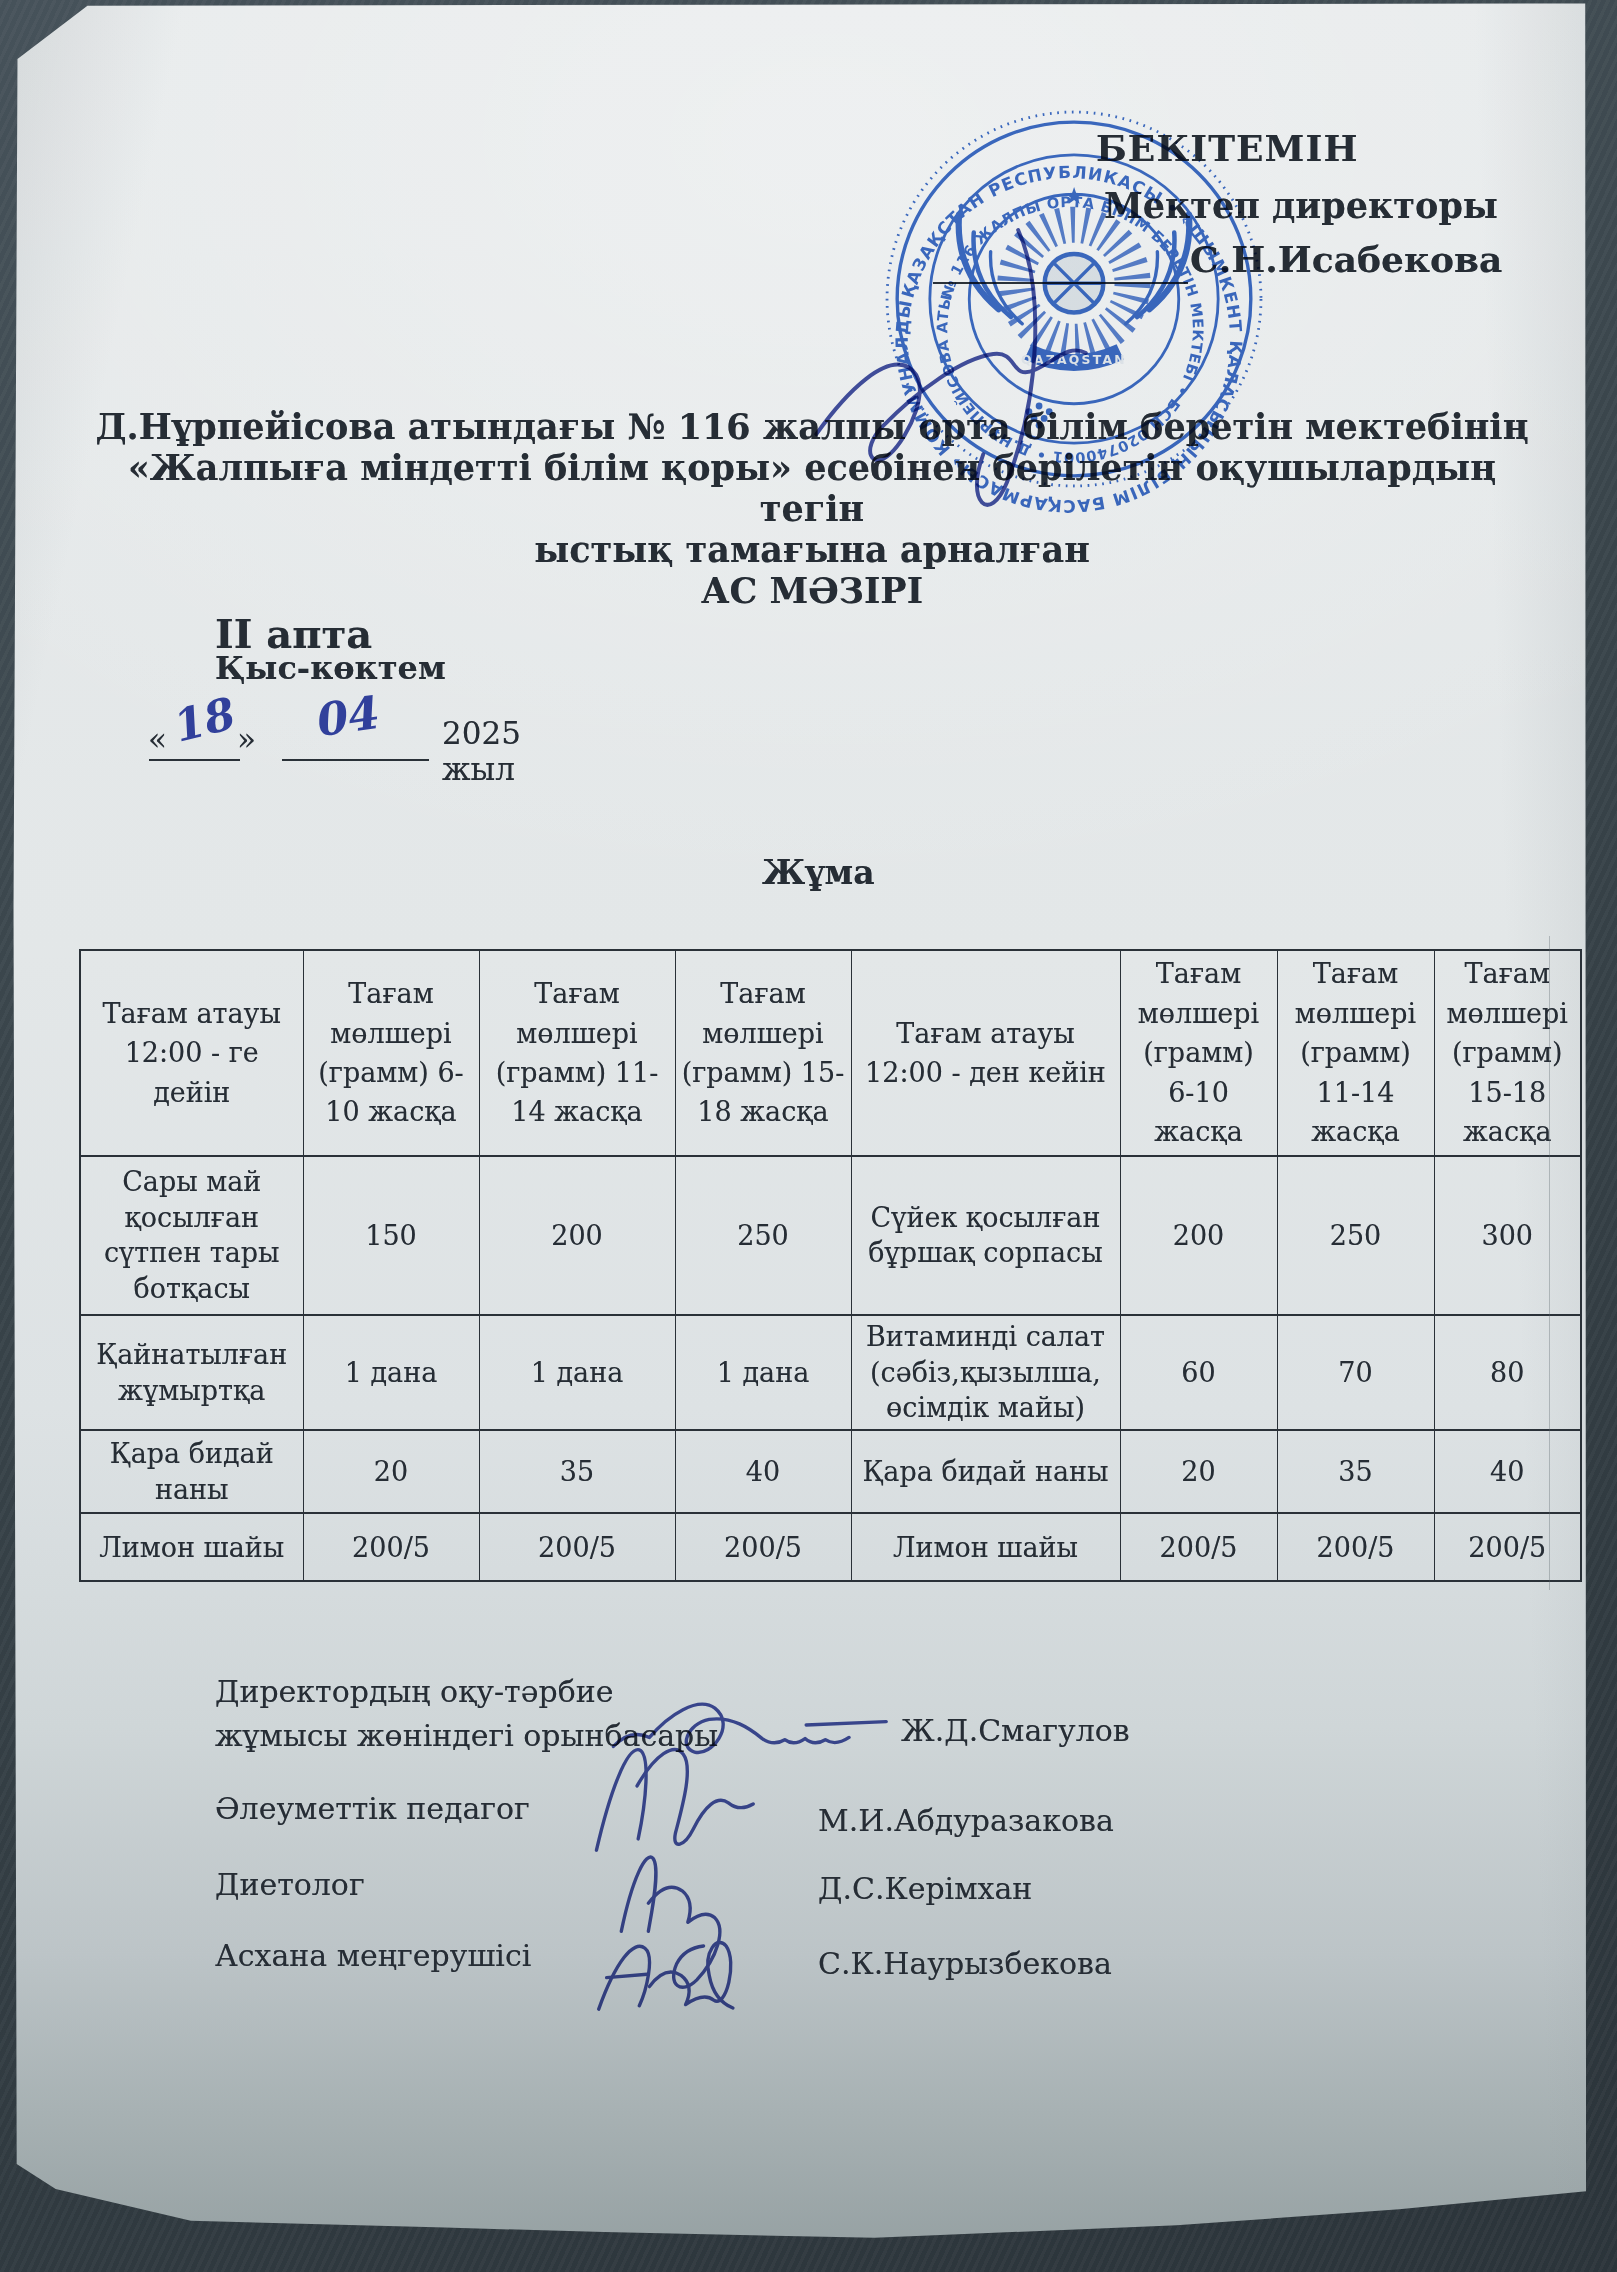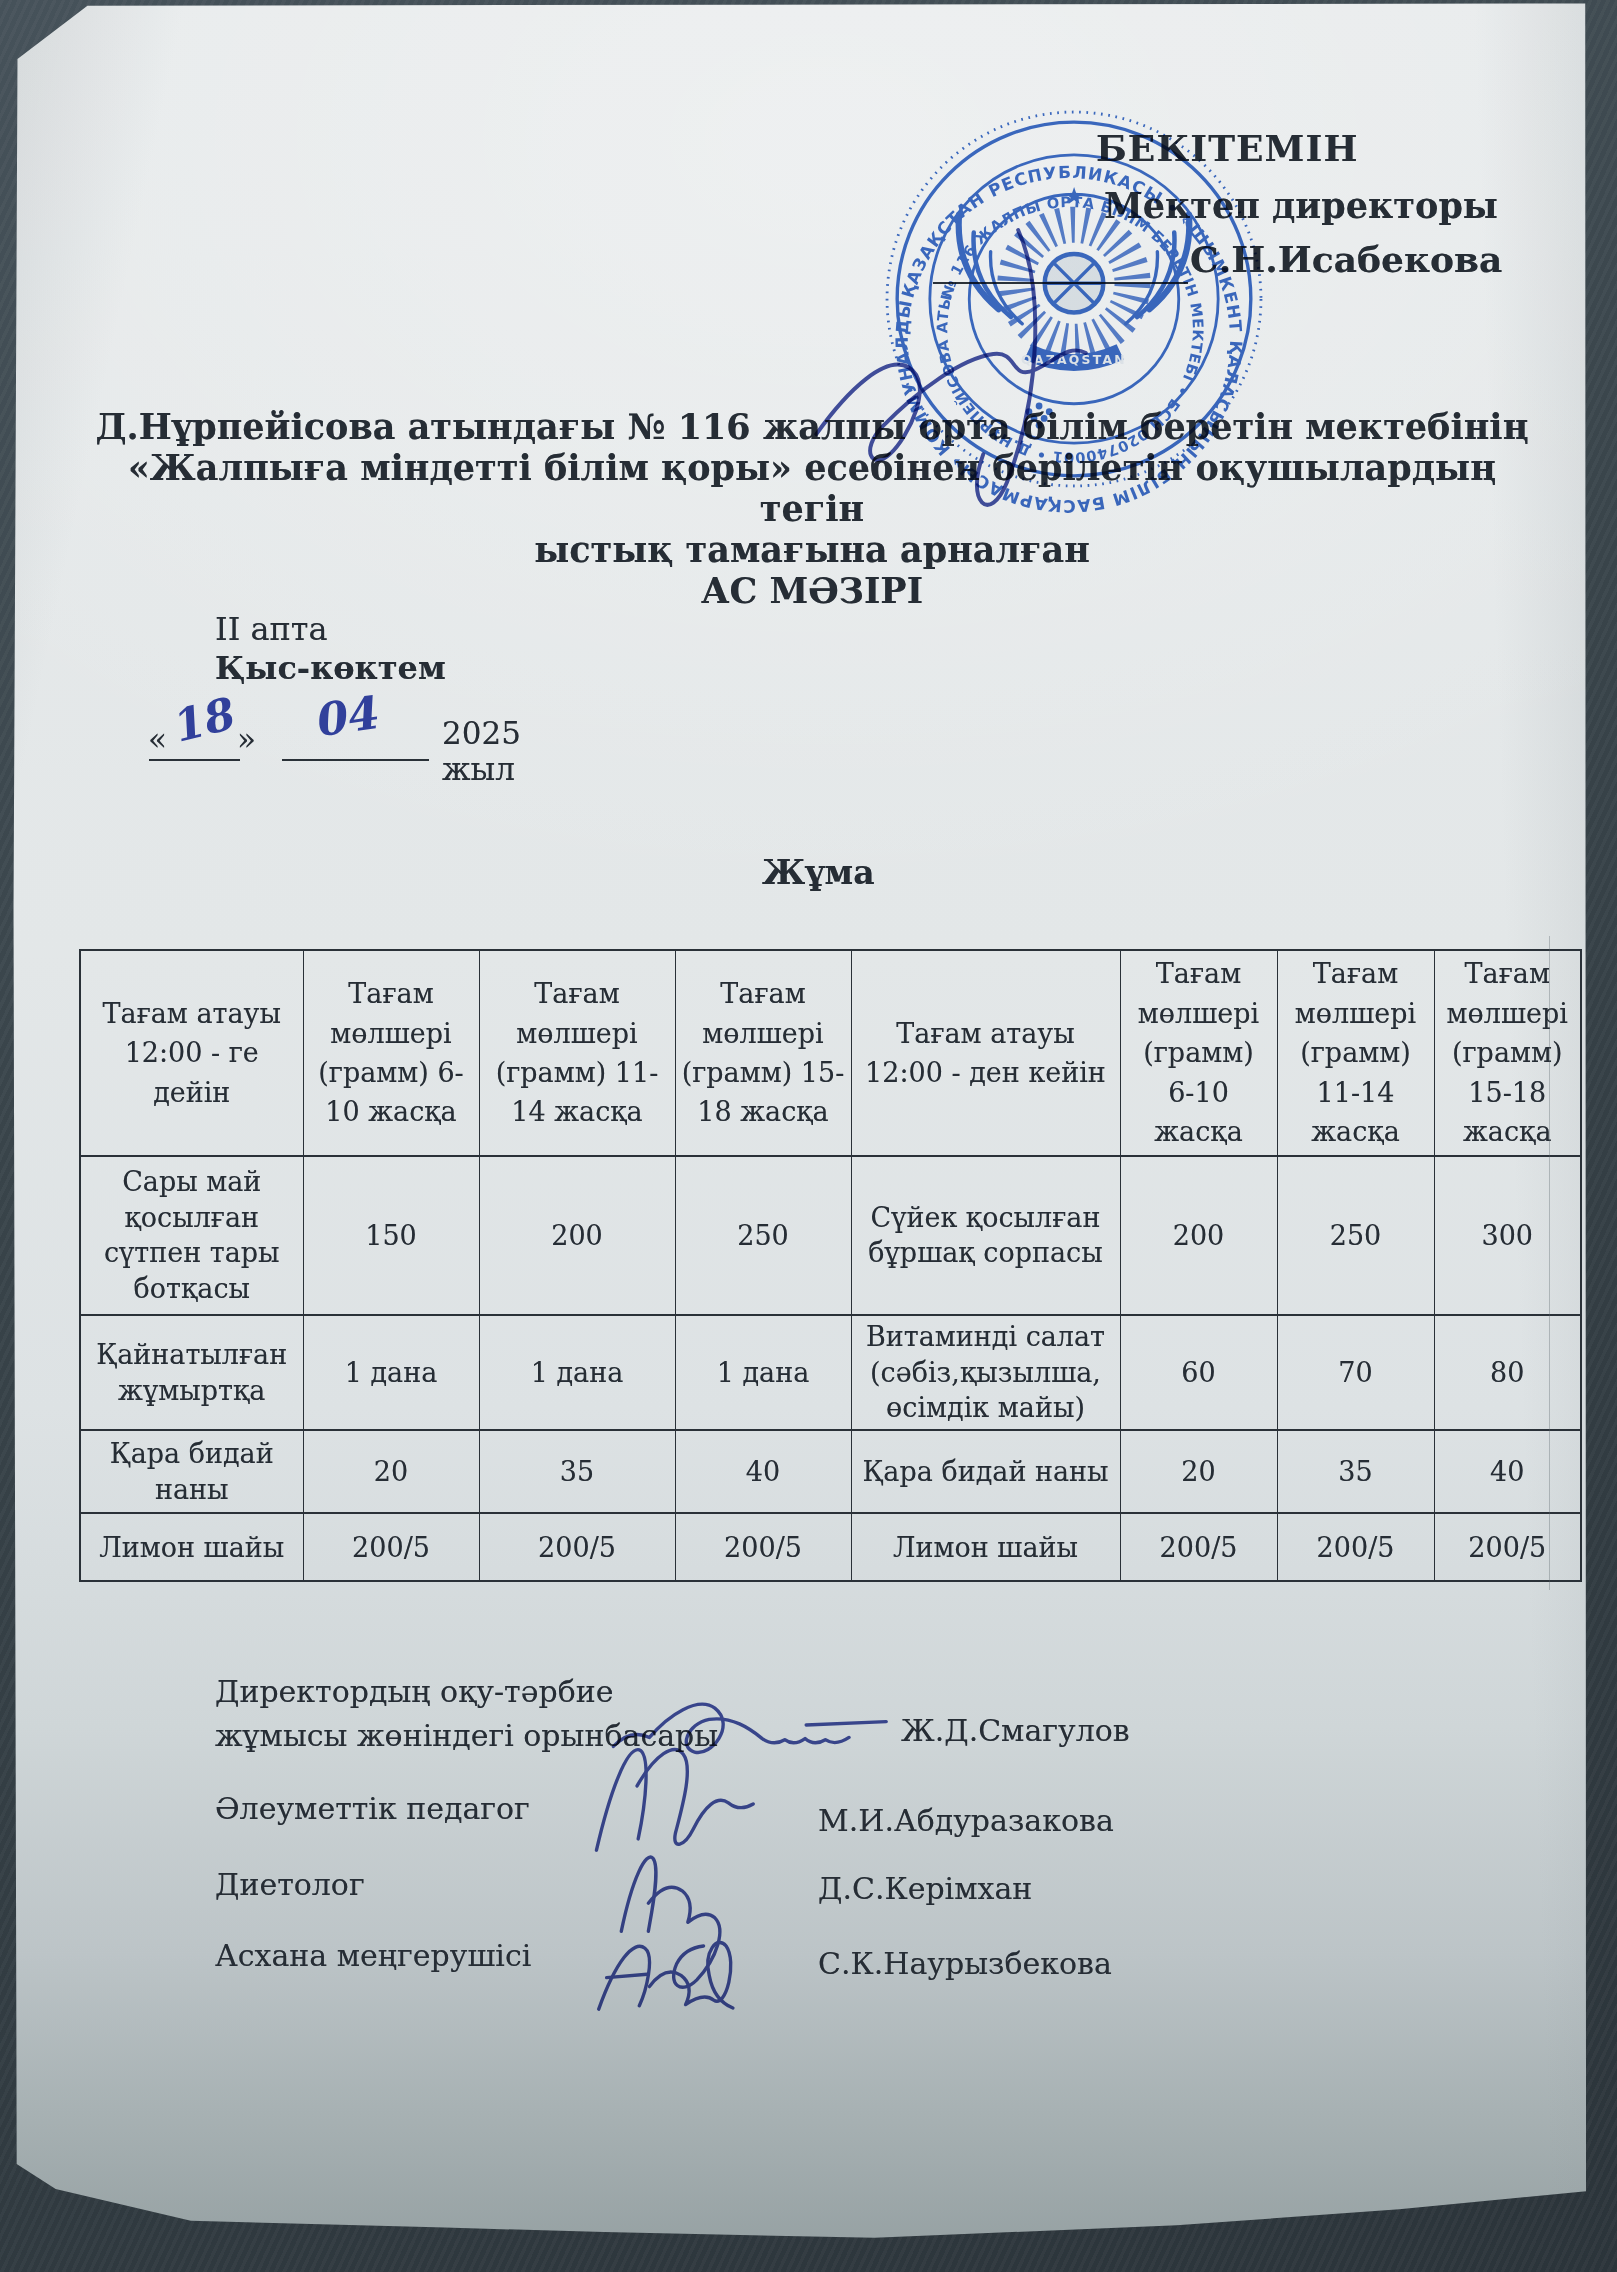--- a/index.html
+++ b/index.html
@@ -23,21 +23,21 @@
   .txt{position:absolute;text-shadow:0 0 0.6px rgba(38,45,53,0.45);}
   
   .approve{left:1096px;top:127px;font-size:36px;font-weight:bold;letter-spacing:1.1px;}
   .director-title{left:1104px;top:185px;font-size:35px;font-weight:bold;}
   .sig-line{position:absolute;left:933px;top:282px;width:255px;height:0;border-top:2.3px solid #2a3138;}
   .director-name{left:1190px;top:238px;font-size:36px;font-weight:bold;}
   
   .title-block{position:absolute;left:82px;top:407px;width:1460px;text-align:center;font-size:35px;font-weight:bold;line-height:1.17;}
   .title-block div{text-shadow:0 0 0.6px rgba(38,45,53,0.45);}
   
-  .week{left:215px;top:610px;font-size:32px;font-weight:normal;}
+  .week{left:215px;top:610px;font-size:40px;font-weight:bold;}
   .season{left:215px;top:649px;font-size:32px;font-weight:bold;}
   .date-row{position:absolute;left:148px;top:709px;font-size:31px;}
   .date-row .q{position:absolute;top:12.4px;}
   .q1{left:0;}
   .q2{left:89px;}
   .u1{position:absolute;left:1.1px;top:50px;width:91px;border-top:2.3px solid #2a3138;}
   .u2{position:absolute;left:134px;top:50px;width:147px;border-top:2.3px solid #2a3138;}
   .hand{position:absolute;color:#31409b;font-family:"DejaVu Serif","Liberation Serif",serif;font-style:italic;font-weight:bold;text-shadow:none;}
   .hand-day{left:26px;top:-14.7px;font-size:44px;transform:rotate(-14deg);}
   .hand-month{left:169px;top:-19px;font-size:45px;transform:rotate(-8deg);}

